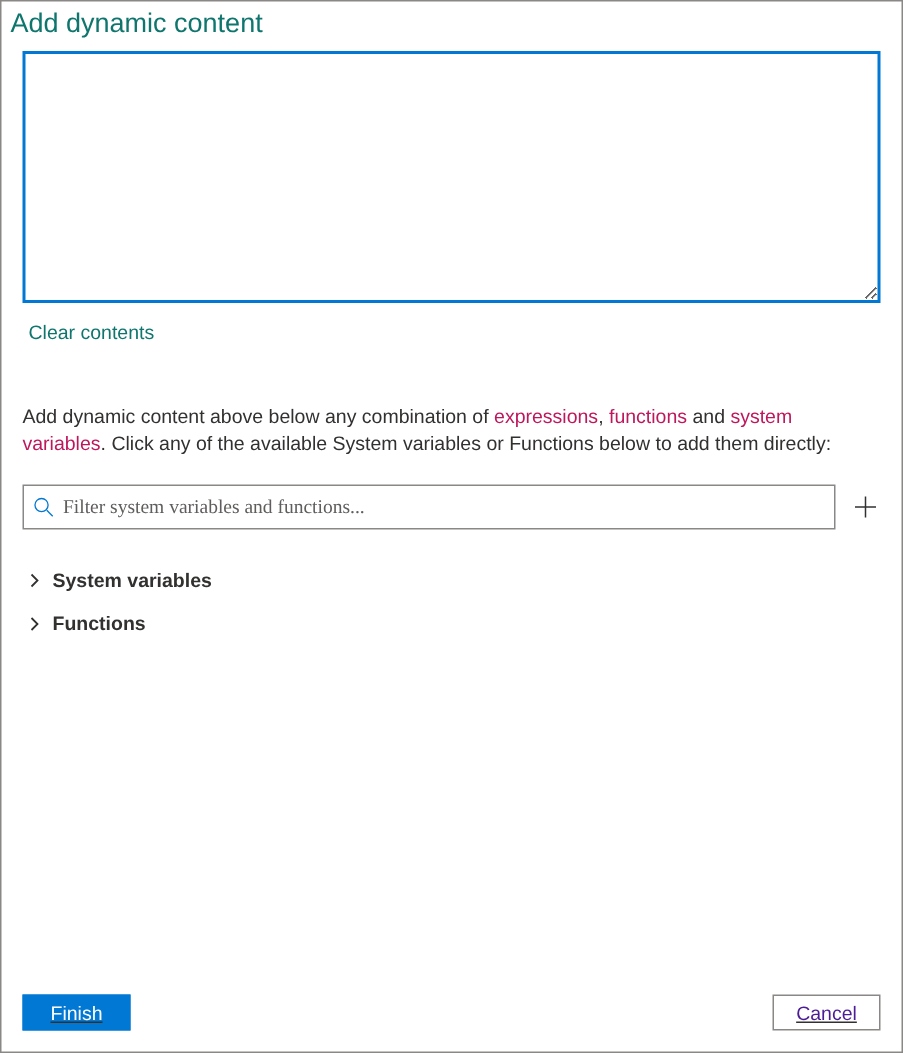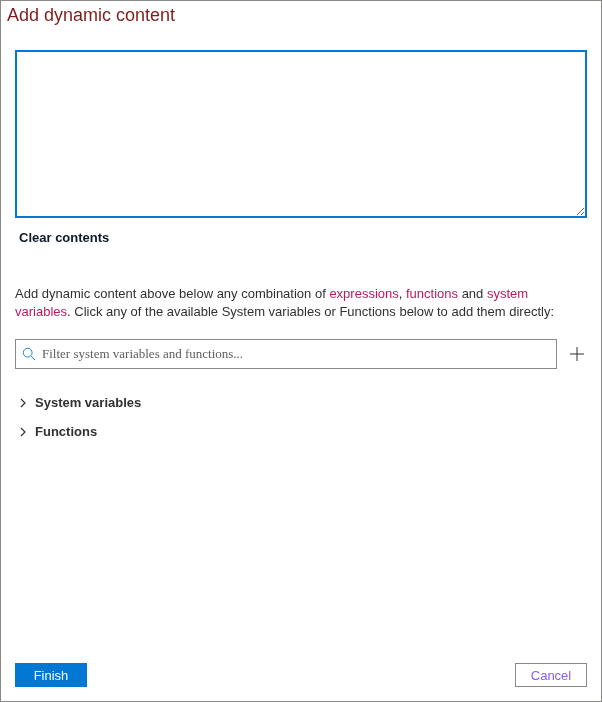--- a/index.html
+++ b/index.html
@@ -14,22 +14,22 @@
     width: 602px;
     height: 702px;
     border: 1px solid #8a8886;
     display: flex;
     flex-direction: column;
     position: relative;
   }
   .dialog-title {
     font-size: 18px;
     font-weight: 400;
-    padding: 4px 8px 24px 6px;
-    color: #7f1d1d;
+    padding: 4px 8px 8px 6px;
+    color: #0f766e;
   }
   .content {
     flex: 1;
     padding: 0 14px;
     display: flex;
     flex-direction: column;
   }
   .editor {
     width: 100%;
     height: 168px;
@@ -37,25 +37,24 @@
     resize: both;
     overflow: auto;
     font-family: inherit;
     font-size: 13px;
     padding: 6px 8px;
     outline: none;
   }
   .clear-link {
     display: inline-block;
     margin: 12px 0 0 4px;
-    color: #0f172a;
+    color: #0f766e;
     font-size: 13px;
     cursor: pointer;
     text-decoration: none;
-    font-weight: bold;
   }
   .help-text {
     margin-top: 40px;
     font-size: 13px;
     line-height: 1.4;
     color: #323130;
   }
   .help-text a {
     color: #be185d;
     text-decoration: none;
@@ -122,38 +121,39 @@
     height: 12px;
     display: inline-flex;
     align-items: center;
     justify-content: center;
   }
   .footer {
     display: flex;
     justify-content: space-between;
     align-items: flex-end;
     padding: 12px 14px 14px 14px;
+    text-decoration: underline;
   }
   .btn {
     min-width: 72px;
     height: 24px;
     font-family: inherit;
     font-size: 13px;
     cursor: pointer;
     padding: 0 14px;
     border: 1px solid transparent;
   }
   .btn-primary {
     background: #0078d4;
     color: #fff;
     border-color: #0078d4;
   }
   .btn-default {
     background: #fff;
-    color: #8b5cf6;
+    color: #4c1d95;
     border: 1px solid #8a8886;
   }
 </style>
 </head>
 <body>
 
 <div class="dialog">
 
   <div class="dialog-title">Add dynamic content</div>
 

